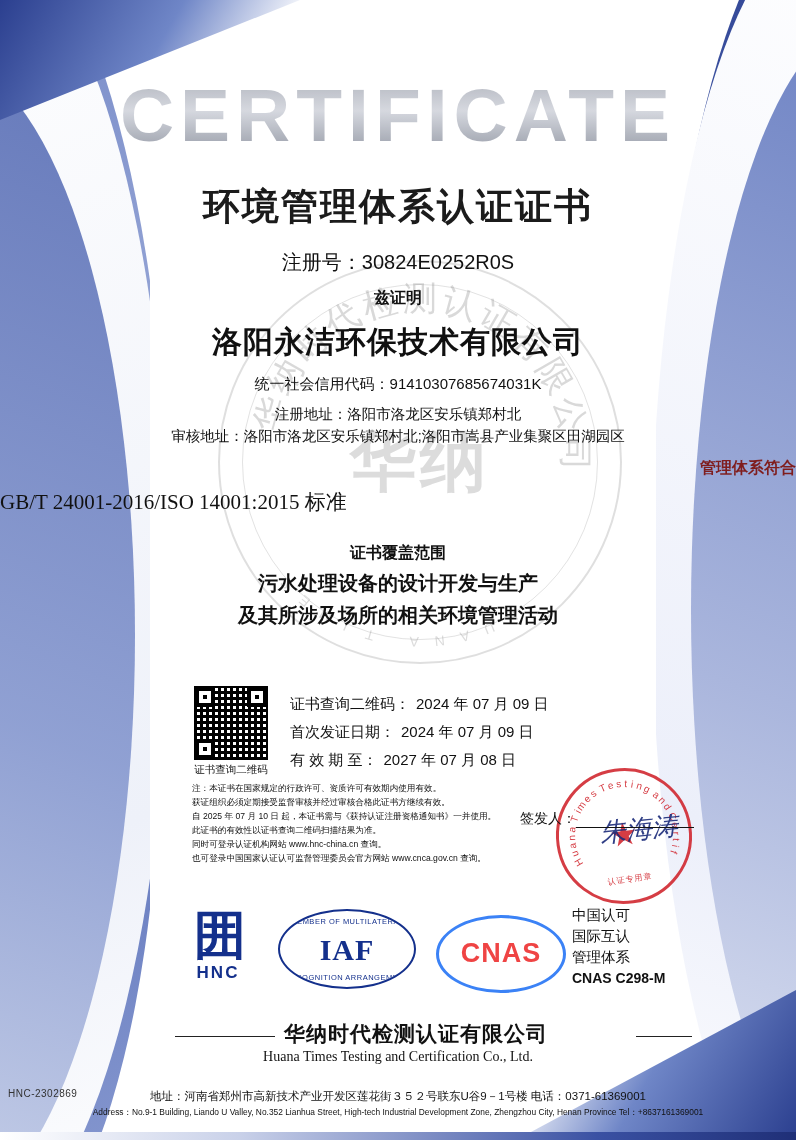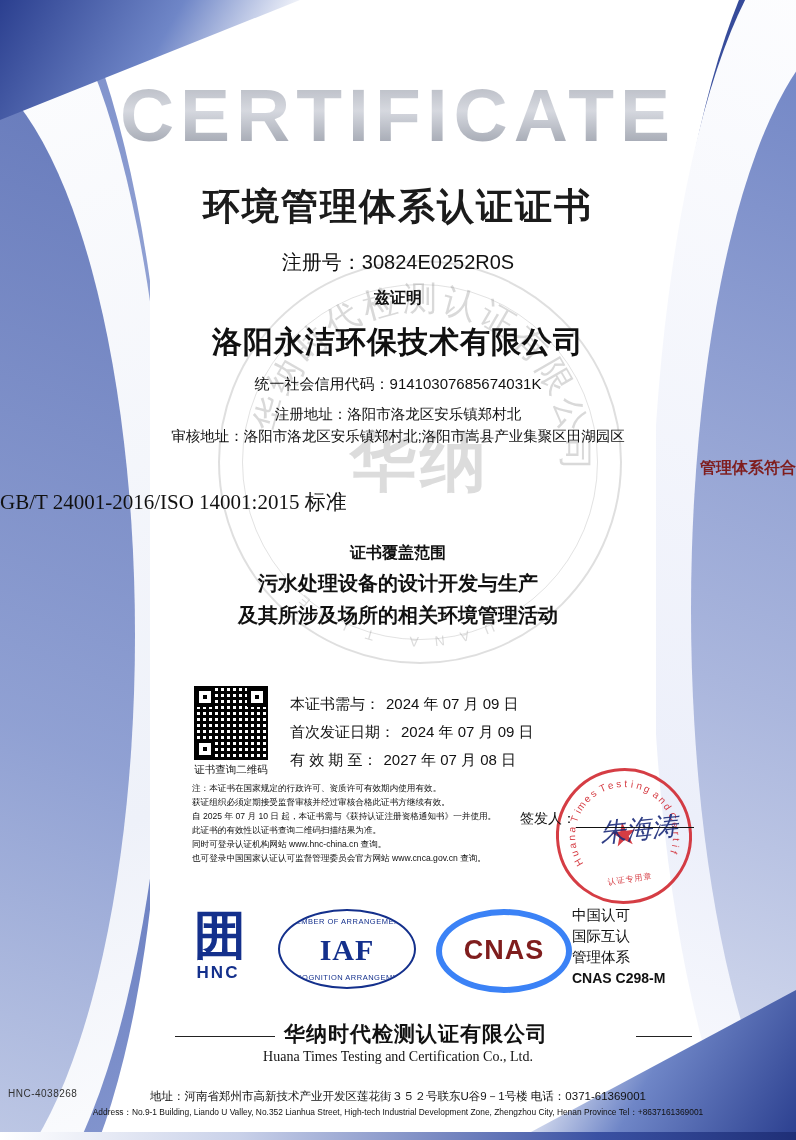--- a/index.html
+++ b/index.html
@@ -417,25 +417,25 @@
   }
   .iaf .bot {
     position: absolute;
     left: 0; right: 0; bottom: 5px;
     text-align: center;
     font-size: 7.5px;
     letter-spacing: .5px;
   }
   .cnas {
     position: absolute;
-    left: 286px; top: 4px;
+    left: 286px; top: 10px;
     width: 124px; height: 72px;
     border-radius: 50%;
-    border: 6px solid #3b82f6;
-    color: #7f1d1d;
+    border: 3px solid #3b82f6;
+    color: #ef4444;
   }
   .cnas .t {
     position: absolute;
     left: 0; right: 0; top: 20px;
     text-align: center;
     font-size: 27px;
     font-weight: bold;
     letter-spacing: 1px;
   }
   .cnas-text {
@@ -585,21 +585,21 @@
     <div class="qr">
       <span class="fq fq1"></span>
       <span class="fq fq2"></span>
       <span class="fq fq3"></span>
     </div>
     <div class="qr-caption">证书查询二维码</div>
   </div>
 
   <div class="dates">
     <div class="row">
-      <span class="lbl">本证书需与：</span><span class="val">2024 年 07 月 09 日</span>
+      <span class="lbl">证书查询二维码：</span><span class="val">2024 年 07 月 09 日</span>
     </div>
     <div class="row">
       <span class="lbl">首次发证日期：</span><span class="val">2024 年 07 月 09 日</span>
     </div>
     <div class="row">
       <span class="lbl">有 效 期 至：</span><span class="val">2027 年 07 月 08 日</span>
     </div>
   </div>
 
   <div class="notes">
@@ -646,36 +646,36 @@
   <div class="sign-line">
     <span>签发人：</span><span class="ul"></span>
   </div>
 
   <div class="logos">
     <div class="hnc">
       <div class="glyph">囲</div>
       <div class="txt">HNC</div>
     </div>
     <div class="iaf">
-      <div class="top">MEMBER OF ARRANGEMENT</div>
+      <div class="top">MEMBER OF MULTILATERAL</div>
       <div class="big">IAF</div>
       <div class="bot">RECOGNITION ARRANGEMENT</div>
     </div>
     <div class="cnas">
       <div class="t">CNAS</div>
     </div>
     <div class="cnas-text">
       <div>中国认可</div>
       <div>国际互认</div>
       <div>管理体系</div>
       <div class="en">CNAS C298-M</div>
     </div>
   </div>
 
   <div class="footer-rule-l"></div>
   <div class="footer-rule-r"></div>
   <div class="company-cn">华纳时代检测认证有限公司</div>
   <div class="company-en">Huana Times Testing and Certification Co., Ltd.</div>
   <div class="addr-cn">地址：河南省郑州市高新技术产业开发区莲花街３５２号联东U谷9－1号楼  电话：0371-61369001</div>
   <div class="addr-en">Address：No.9-1 Building, Liando U Valley, No.352 Lianhua Street, High-tech Industrial Development Zone, Zhengzhou City, Henan Province  Tel：+8637161369001</div>
-  <div class="doc-id">HNC-4038268</div>
+  <div class="doc-id">HNC-2302869</div>
   <div class="bottom-bar"></div>
 </div>
 
 </body></html>

